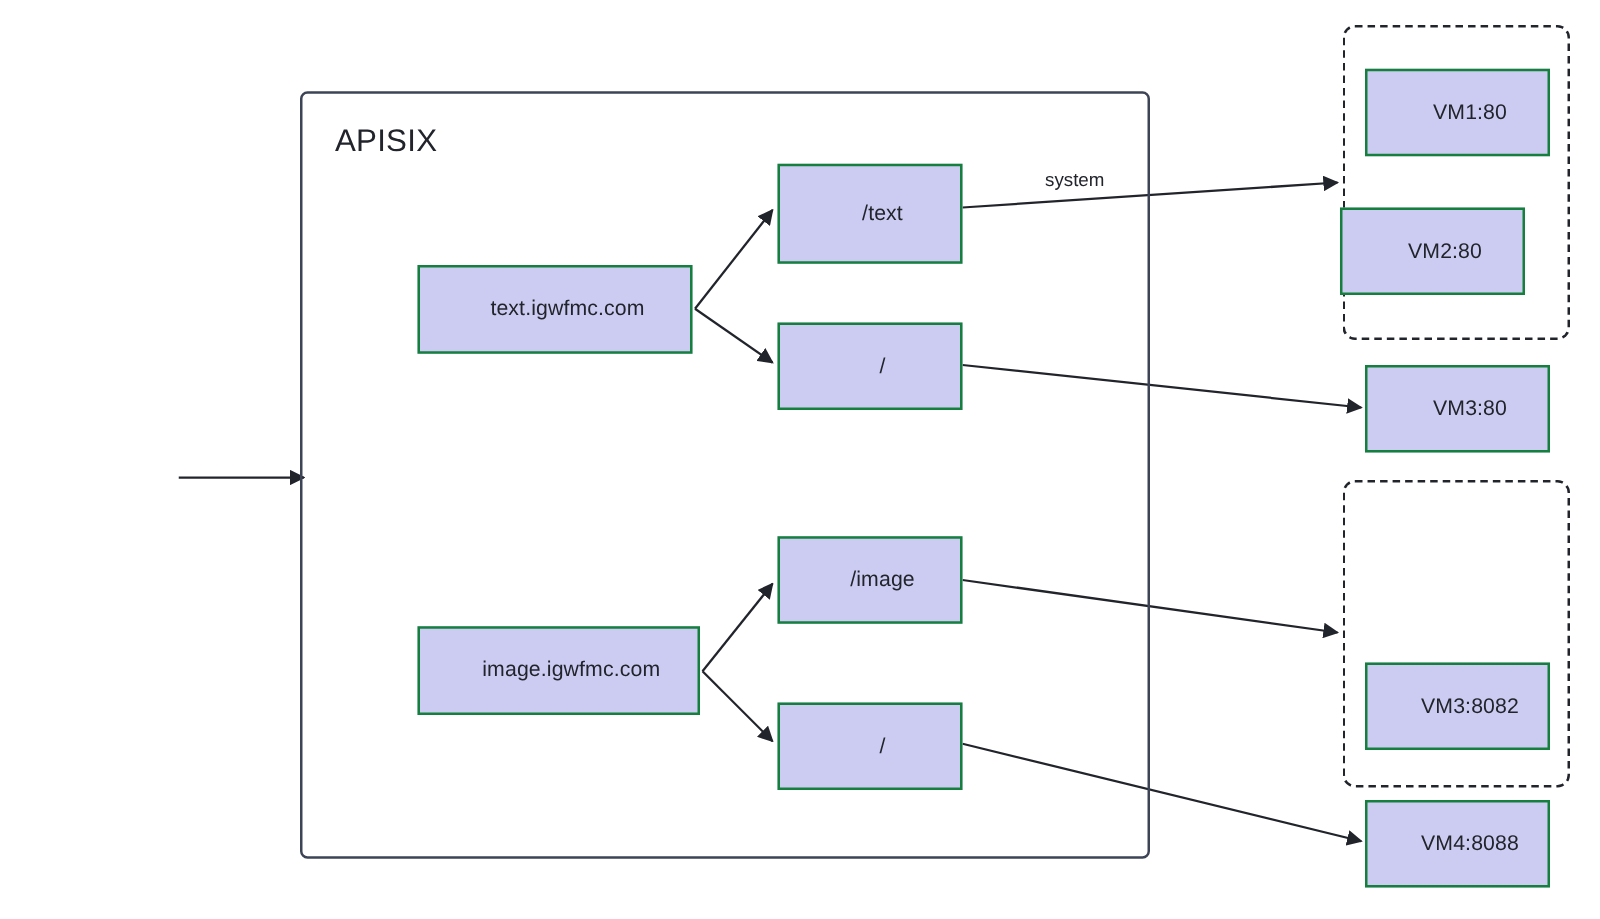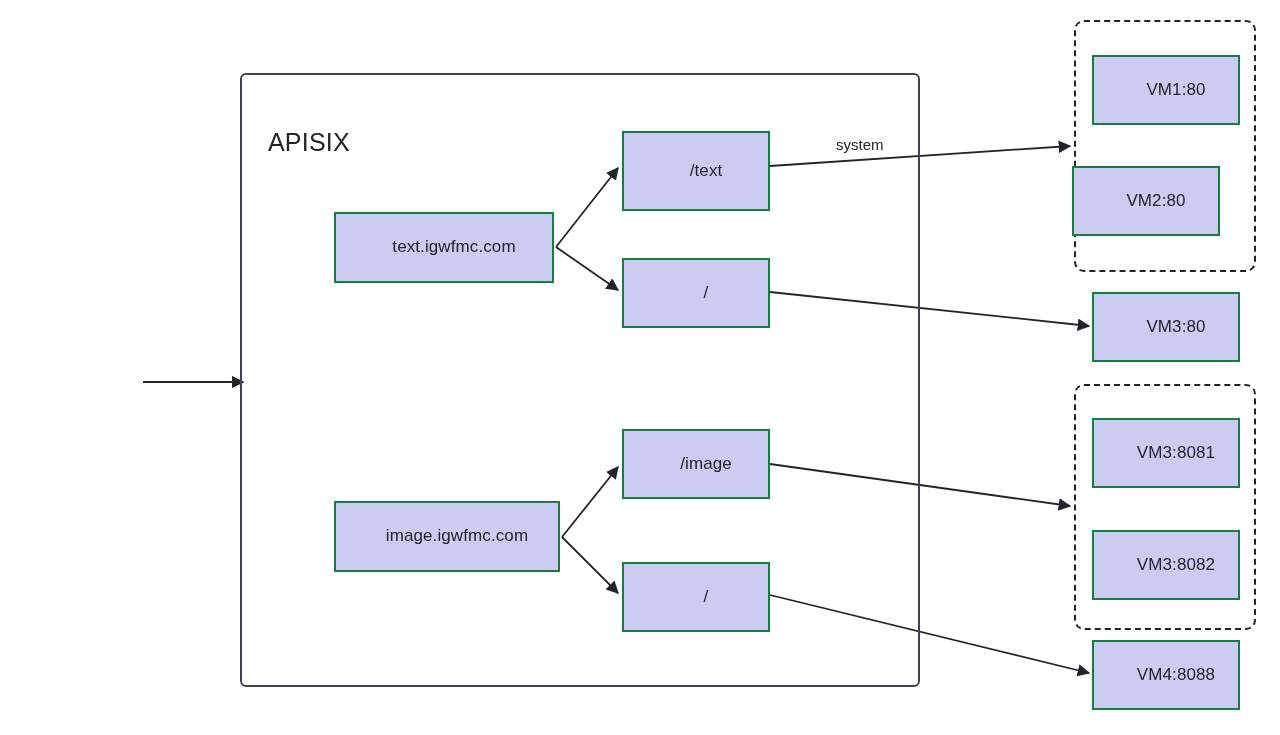--- a/index.html
+++ b/index.html
@@ -69,21 +69,20 @@
   
   .label {
     position: absolute;
     color: #22242c;
     white-space: nowrap;
     z-index: 3;
   }
   .label.title {
     font-size: 25px;
     letter-spacing: .2px;
-    margin-top: 29px;
   }
   .label.sub {
     font-size: 15px;
     margin-top: 40px;
   }
 </style>
 </head>
 <body>
 
 <div id="canvas">
@@ -147,23 +146,20 @@
   <div class="node" style="left:1072px; top:166px; width:148px; height:70px;">
     <span>VM2:80</span>
   </div>
 
   <div class="node" style="left:1092px; top:292px; width:148px; height:70px;">
     <span>VM3:80</span>
   </div>
 
   <div class="container-dashed" style="left:1074px; top:384px; width:182px; height:246px;"></div>
 
-  <div class="node" style="left:1092px; top:418px; width:148px; height:70px;">
-    <span>VM3:8081</span>
-  </div>
 
   <div class="node" style="left:1092px; top:530px; width:148px; height:70px;">
     <span>VM3:8082</span>
   </div>
 
   <div class="node" style="left:1092px; top:640px; width:148px; height:70px;">
     <span>VM4:8088</span>
   </div>
 
 </div>

